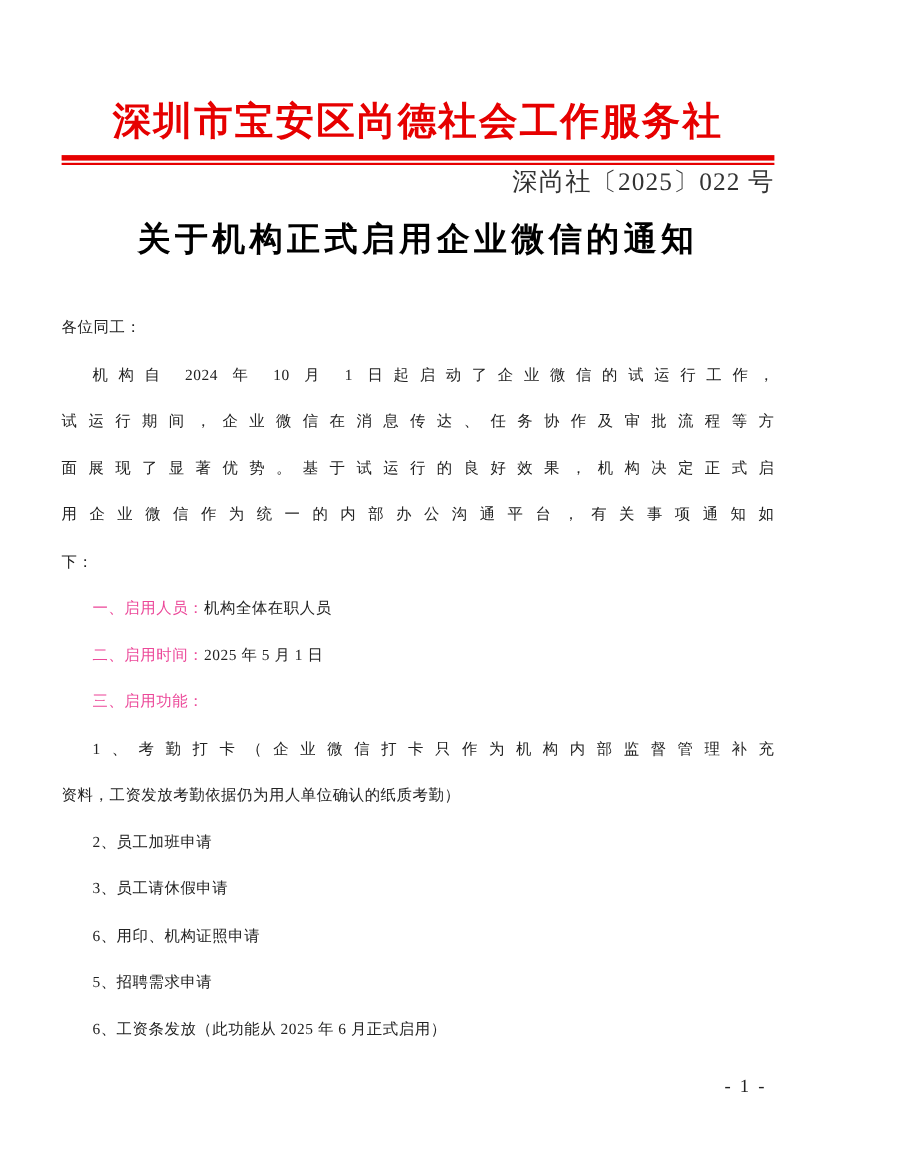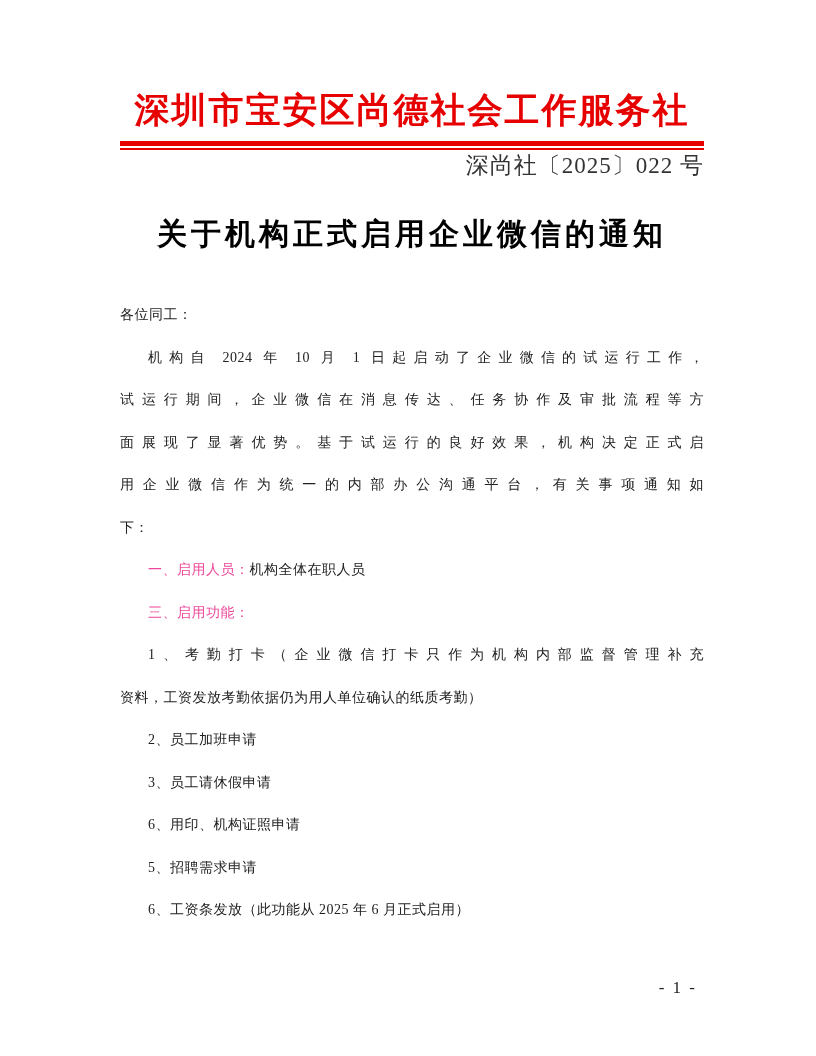--- a/index.html
+++ b/index.html
@@ -7,21 +7,21 @@
     position: relative;
     width: 816px;
     height: 1056px;
     background: #ffffff;
     overflow: hidden;
     font-family: "Liberation Serif", serif;
     color: #222222;
     box-sizing: border-box;
   }
   .content {
-    padding: 88px 112px 0 120px;
+    padding: 88px 112px 0 56px;
   }
   .header-title {
     font-size: 35px;
     line-height: 46px;
     font-weight: bold;
     color: #e60000;
     text-align: center;
     letter-spacing: 2px;
     white-space: nowrap;
   }
@@ -31,21 +31,21 @@
   .red-divider .thin  { height: 2px; background: #e60000; }
   .doc-number {
     margin-top: 4px;
     font-size: 23px;
     line-height: 24px;
     text-align: right;
     letter-spacing: 1px;
     color: #333333;
   }
   .doc-title {
-    margin-top: 36px;
+    margin-top: 20px;
     font-size: 30px;
     line-height: 40px;
     font-weight: bold;
     text-align: center;
     letter-spacing: 4px;
     color: #000000;
     white-space: nowrap;
   }
   .body-block {
     margin-top: 40px;
@@ -97,20 +97,23 @@
       <div class="line indent fill">机构自 2024 年 10 月 1 日起启动了企业微信的试运行工作，</div>
       <div class="line fill">试运行期间，企业微信在消息传达、任务协作及审批流程等方</div>
       <div class="line fill">面展现了显著优势。基于试运行的良好效果，机构决定正式启</div>
       <div class="line fill">用企业微信作为统一的内部办公沟通平台，有关事项通知如</div>
       <div class="line">下：</div>
 
       <div class="line indent">
         <span class="item-label">一、启用人员：</span><span>机构全体在职人员</span>
       </div>
       <div class="line indent">
+        <span class="item-label">二、启用时间：</span><span>2025 年 5 月 1 日</span>
+      </div>
+      <div class="line indent">
         <span class="item-label">三、启用功能：</span><span></span>
       </div>
 
       <div class="line indent fill">1、考勤打卡（企业微信打卡只作为机构内部监督管理补充</div>
       <div class="line">资料，工资发放考勤依据仍为用人单位确认的纸质考勤）</div>
       <div class="line indent">2、员工加班申请</div>
       <div class="line indent">3、员工请休假申请</div>
       <div class="line indent">6、用印、机构证照申请</div>
       <div class="line indent">5、招聘需求申请</div>
       <div class="line indent">6、工资条发放（此功能从 2025 年 6 月正式启用）</div>

